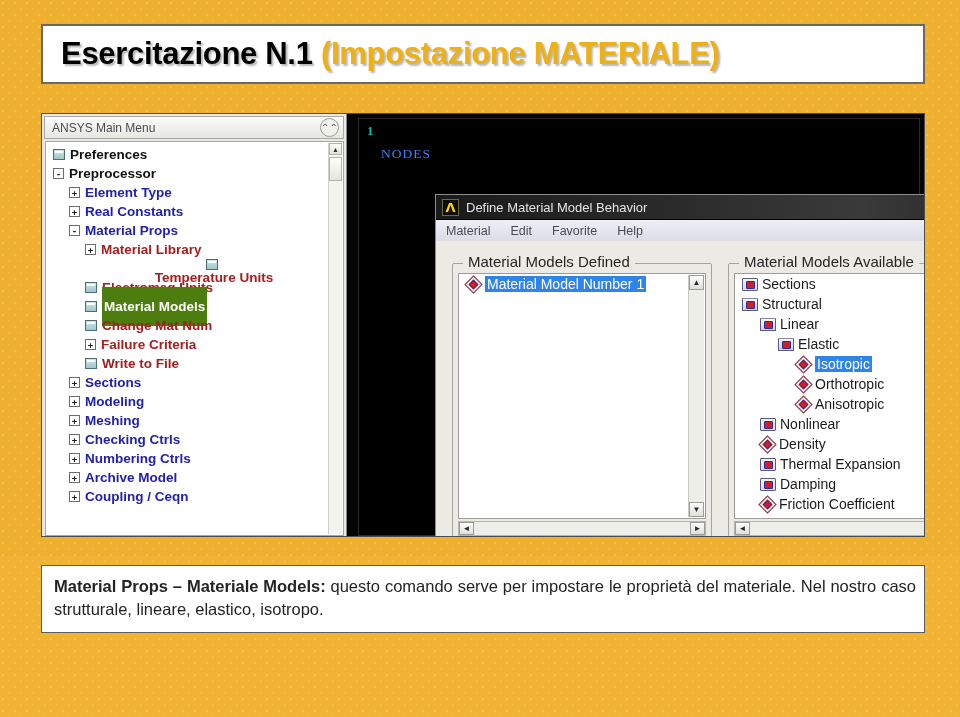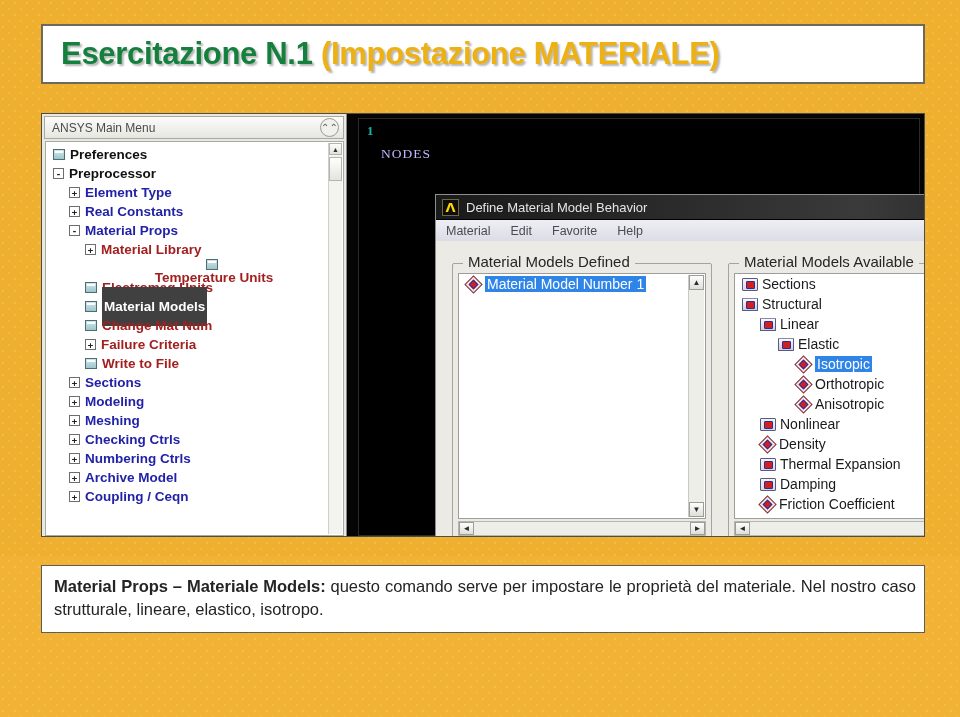--- a/index.html
+++ b/index.html
@@ -28,21 +28,21 @@
     position:absolute;left:41px;top:24px;width:884px;height:60px;
     background:#ffffff;border:2px solid #6d6a5c;
     display:flex;align-items:center;
     box-sizing:border-box;
   }
   .title-text{
     font-size:31px;font-weight:bold;letter-spacing:-0.3px;
     padding-left:18px;white-space:nowrap;
     text-shadow:2px 2px 2px rgba(120,120,120,.55);
   }
-  .t-dark{color:#15803d;}
+  .t-dark{color:#000000;}
   .t-gold{color:#eeb111;}
 
   
   .shot{
     position:absolute;left:41px;top:113px;width:884px;height:424px;
     background:#000;
     border:1px solid #4d4d4d;
     box-sizing:border-box;
     overflow:hidden;
   }
@@ -87,21 +87,21 @@
     border:1px solid #4c6e72;
     box-sizing:border-box;
     position:relative;
   }
   .ticon:after{
     content:"";position:absolute;left:1px;right:1px;top:1px;height:2px;background:#fff;
   }
   .lbl-black{color:#111;}
   .lbl-blue{color:#2222a8;}
   .lbl-red{color:#a32020;}
-  .lbl-sel{background:#404040;color:#ffffff;padding:12px 2px;}
+  .lbl-sel{background:#4d7c0f;color:#ffffff;padding:12px 2px;}
   .mm-scroll{
     position:absolute;right:1px;top:1px;width:13px;bottom:1px;
     background:#f3f3ef;border-left:1px solid #cfcfca;
   }
   .mm-scroll .arrow{
     height:12px;border:1px solid #b4b4ae;background:linear-gradient(#fefefe,#e2e2dc);
     display:flex;align-items:center;justify-content:center;font-size:7px;color:#333;
     box-sizing:border-box;
   }
   .mm-scroll .thumb{
@@ -112,21 +112,21 @@
   .graphics{
     position:absolute;left:306px;top:0;right:0;bottom:0;
     background:#050505;
     overflow:hidden;
   }
   .gfx-inner{
     position:absolute;left:10px;top:4px;right:4px;bottom:0;
     background:#000;border:1px solid #2b2b2b;
   }
   .gfx-num{position:absolute;left:8px;top:4px;font-size:13px;color:#19b4a5;font-family:"Liberation Serif",serif;font-weight:bold;}
-  .gfx-nodes{position:absolute;left:22px;top:27px;font-size:13.5px;color:#c4b5fd;font-family:"Liberation Serif",serif;letter-spacing:1px;}
+  .gfx-nodes{position:absolute;left:22px;top:27px;font-size:13.5px;color:#3b82f6;font-family:"Liberation Serif",serif;letter-spacing:1px;}
 
   
   .dlg{
     position:absolute;left:76px;top:75px;width:570px;height:350px;
     background:#eceae4;
     border:1px solid #8e8e8e;
     box-sizing:border-box;
     overflow:hidden;
   }
   .dlg-title{

